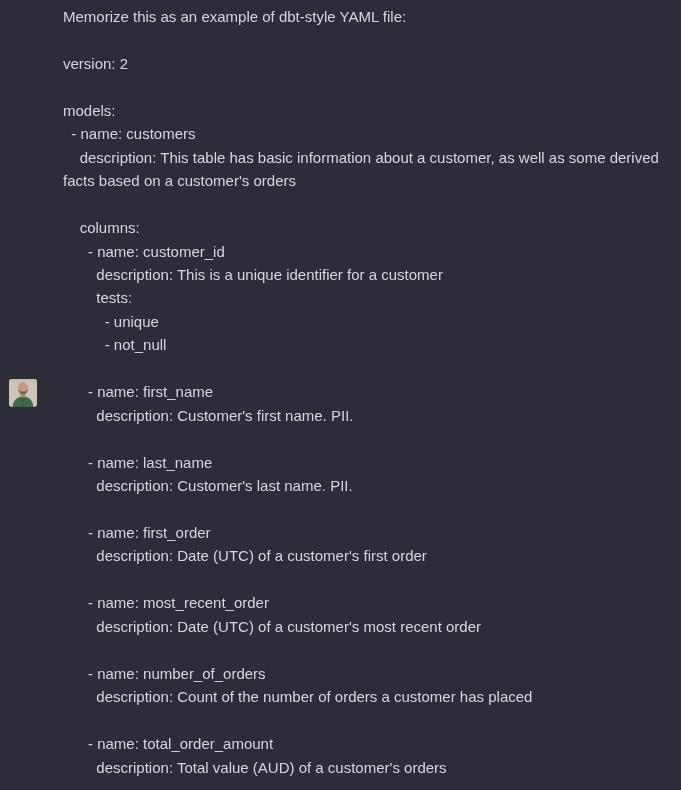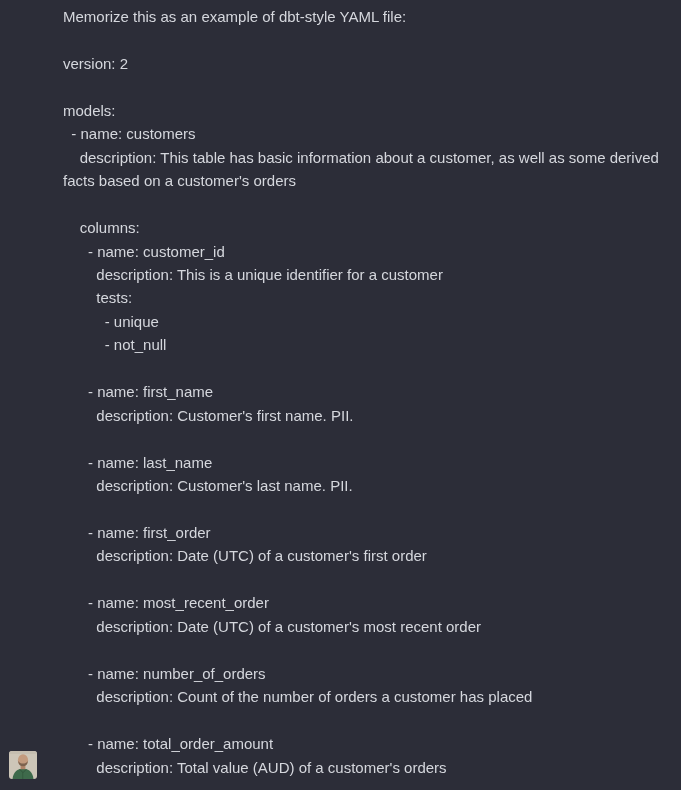--- a/index.html
+++ b/index.html
@@ -12,21 +12,21 @@
     overflow: hidden;
     background: var(--background, #2c2d38);
     font-family: "Liberation Sans", "DejaVu Sans", sans-serif;
   }
   .chat {
     width: 681px;
     height: 790px;
   }
   .turn {
     display: flex;
-    align-items: flex-end;
+    align-items: center;
     padding: 5px 4px 0 9px;
     box-sizing: border-box;
   }
   .avatar {
     flex: 0 0 28px;
     width: 28px;
     height: 28px;
     margin-top: 3px;
     border-radius: 3px;
     overflow: hidden;

